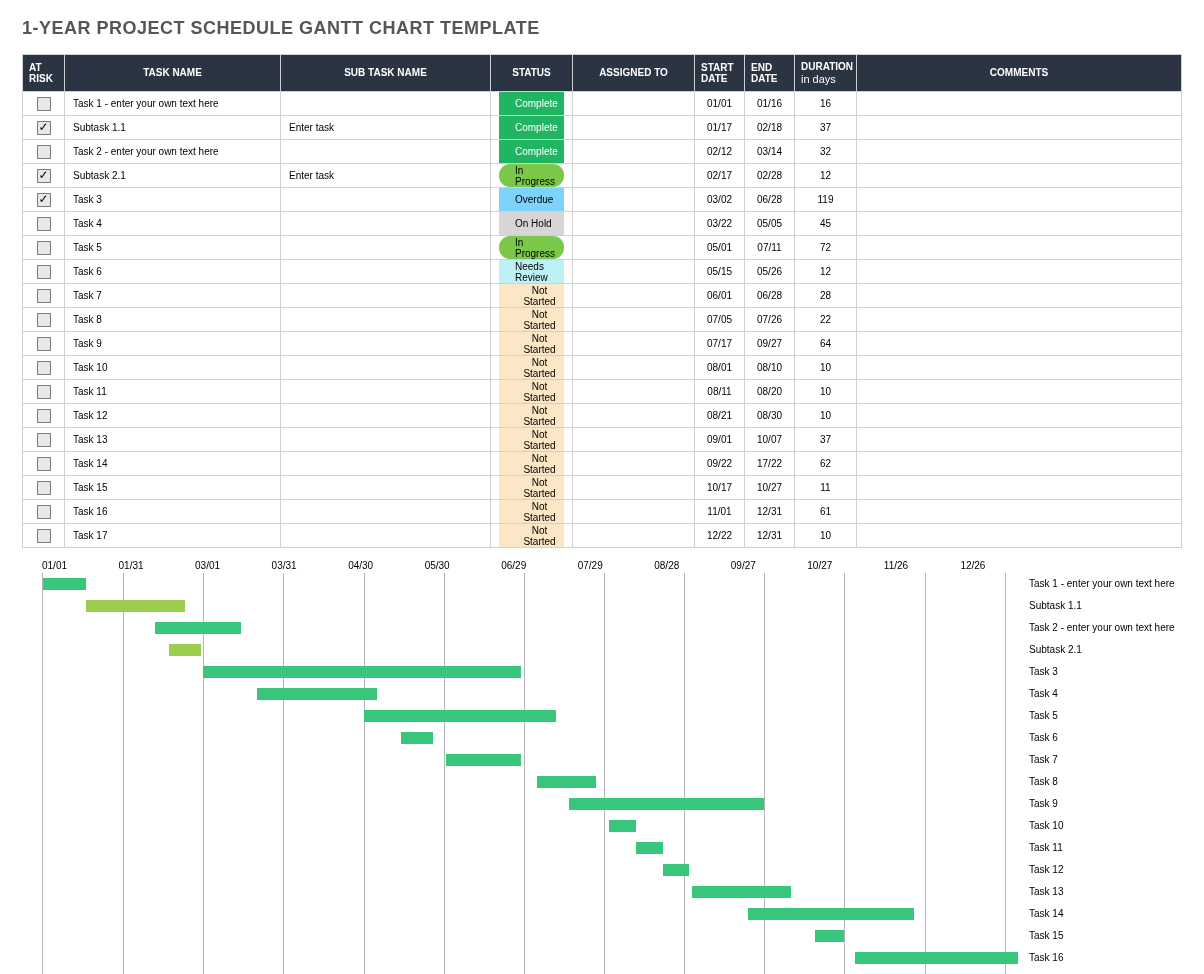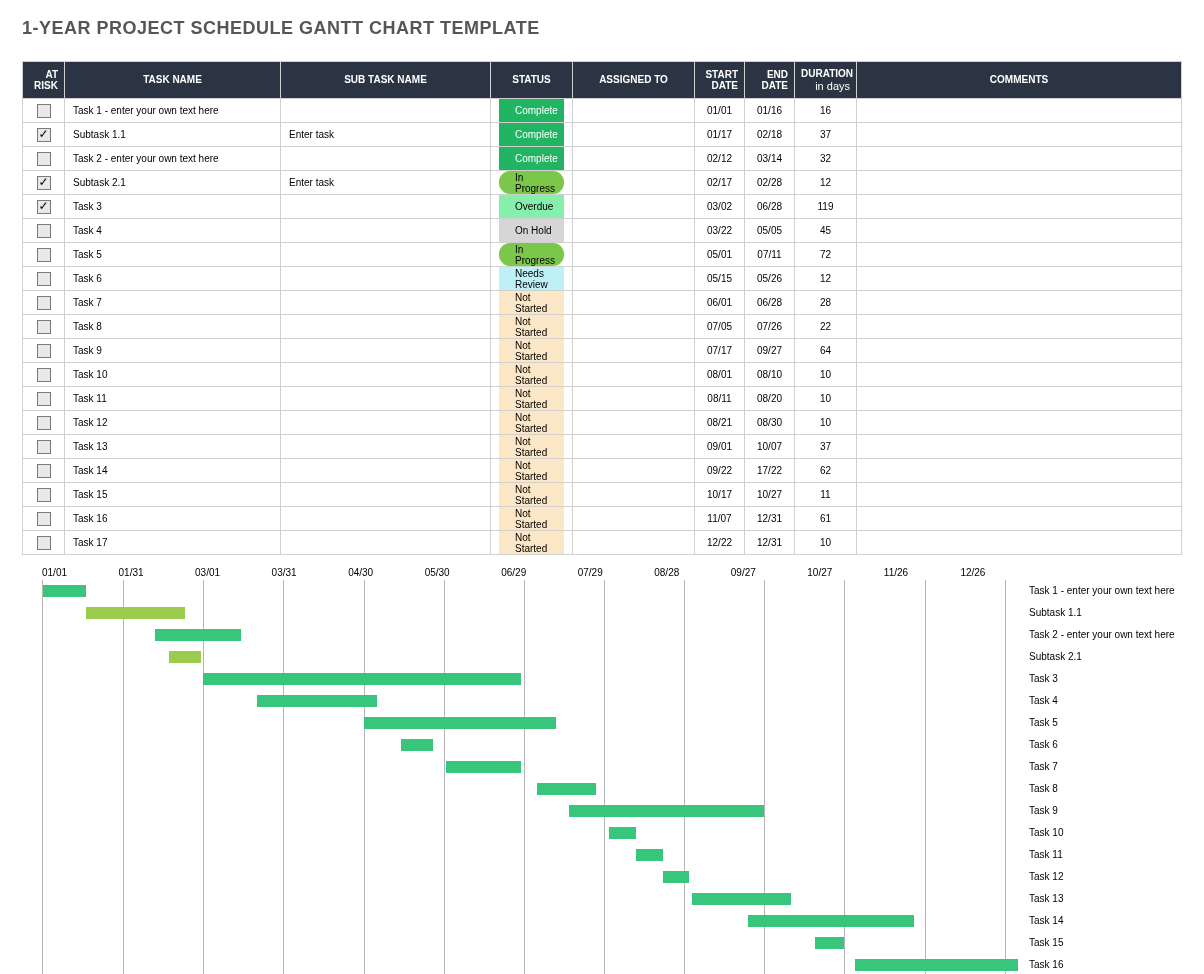--- a/index.html
+++ b/index.html
@@ -7,41 +7,41 @@
     font-family: "Century Gothic", "Segoe UI", Arial, sans-serif;
     margin: 0;
     padding: 18px 18px 18px 22px;
     font-size: 11px;
     color: #000;
     background: #fff;
   }
   h1.title {
     font-size: 18px;
     letter-spacing: 0.5px;
-    margin: 0 0 22px 0;
+    margin: 0 0 15px 0;
     font-weight: 700;
     color: #565656;
   }
   table.task-table {
     border-collapse: collapse;
     width: 1160px;
     table-layout: fixed;
   }
   table.task-table th {
     background: #2b3443;
     color: #fff;
     font-size: 10px;
     padding: 6px 6px;
     text-align: center;
     font-weight: 700;
     border: 1px solid #cfcfcf;
     vertical-align: middle;
     line-height: 1.15;
   }
-  table.task-table th.center { text-align: right; }
+  table.task-table th.center { text-align: left; }
   table.task-table td {
     border: 1px solid #d0d0d0;
     padding: 0 8px;
     height: 24px;
     vertical-align: middle;
     background: #fff;
     font-size: 10px;
   }
   td.risk { text-align: center; padding: 0; }
   td.center { text-align: center; }
@@ -52,24 +52,24 @@
     align-items: center;
     justify-content: flex-start;
     padding-left: 16px;
     height: 100%;
     width: 100%;
   }
   .subdays { font-weight: 400; font-size: 11px; display:block; }
 
   .status-complete    { background:#20b463; color:#fff; }
   .status-inprogress  { background:#7bc74a;border-radius:11px; }
-  .status-overdue     { background:#86efac; }
+  .status-overdue     { background:#7dd3fc; }
   .status-onhold      { background:#d6d6d6; }
   .status-needsreview { background:#bdf1f6; }
-  .status-notstarted  { background:#fbe7c6; }
+  .status-notstarted  { background:#fbe7c6;text-align:center; }
 
   .checkbox {
     display:inline-block;
     width:14px;height:14px;
     border:1px solid #7a7a7a;
     background:#e8e8e8;
     position:relative;
     vertical-align:middle;
   }
   .checkbox.checked::after{
@@ -383,21 +383,21 @@
         <td></td>
       </tr>
       <tr>
         <td class="risk"><span class="checkbox "></span></td>
         <td>Task 16</td>
         <td></td>
         <td class="status">
           <div class="pill status-notstarted">Not Started</div>
         </td>
         <td></td>
-        <td class="center">11/07</td>
+        <td class="center">11/01</td>
         <td class="center">12/31</td>
         <td class="duration">61</td>
         <td></td>
       </tr>
       <tr>
         <td class="risk"><span class="checkbox "></span></td>
         <td>Task 17</td>
         <td></td>
         <td class="status">
           <div class="pill status-notstarted">Not Started</div>

